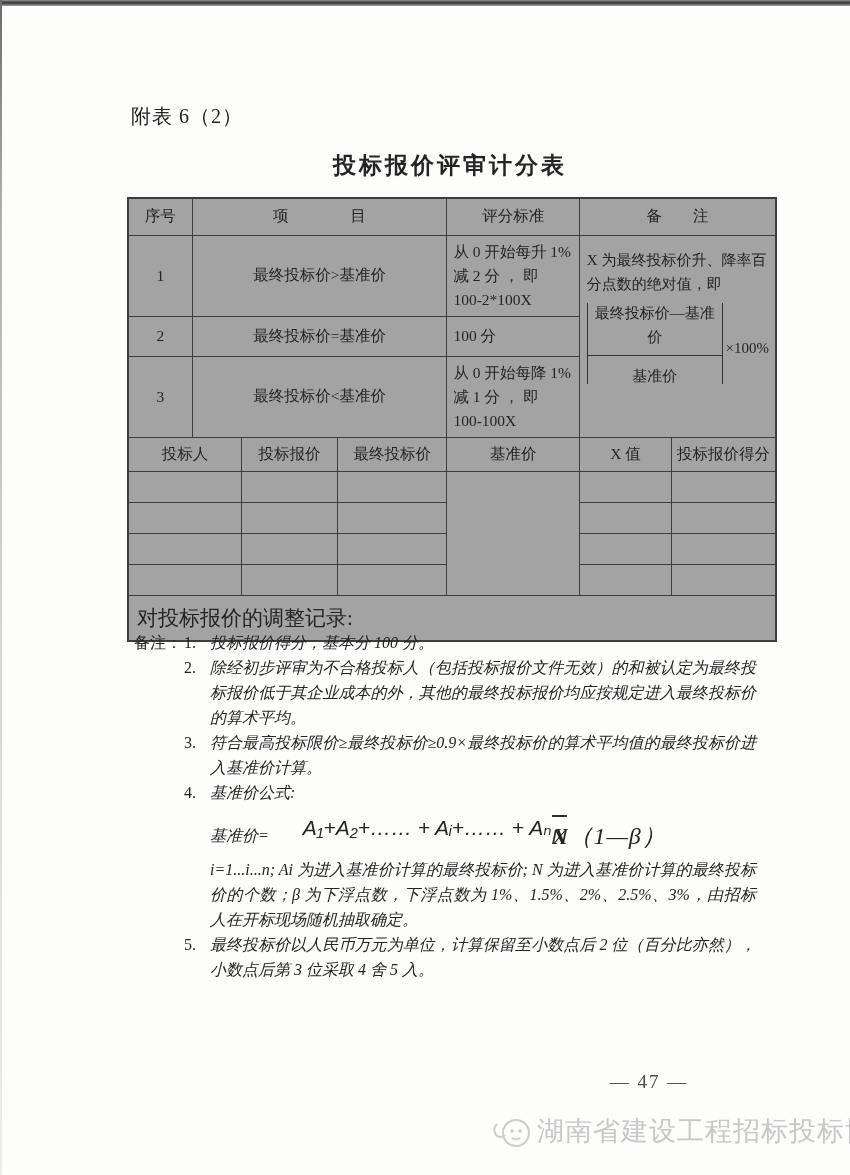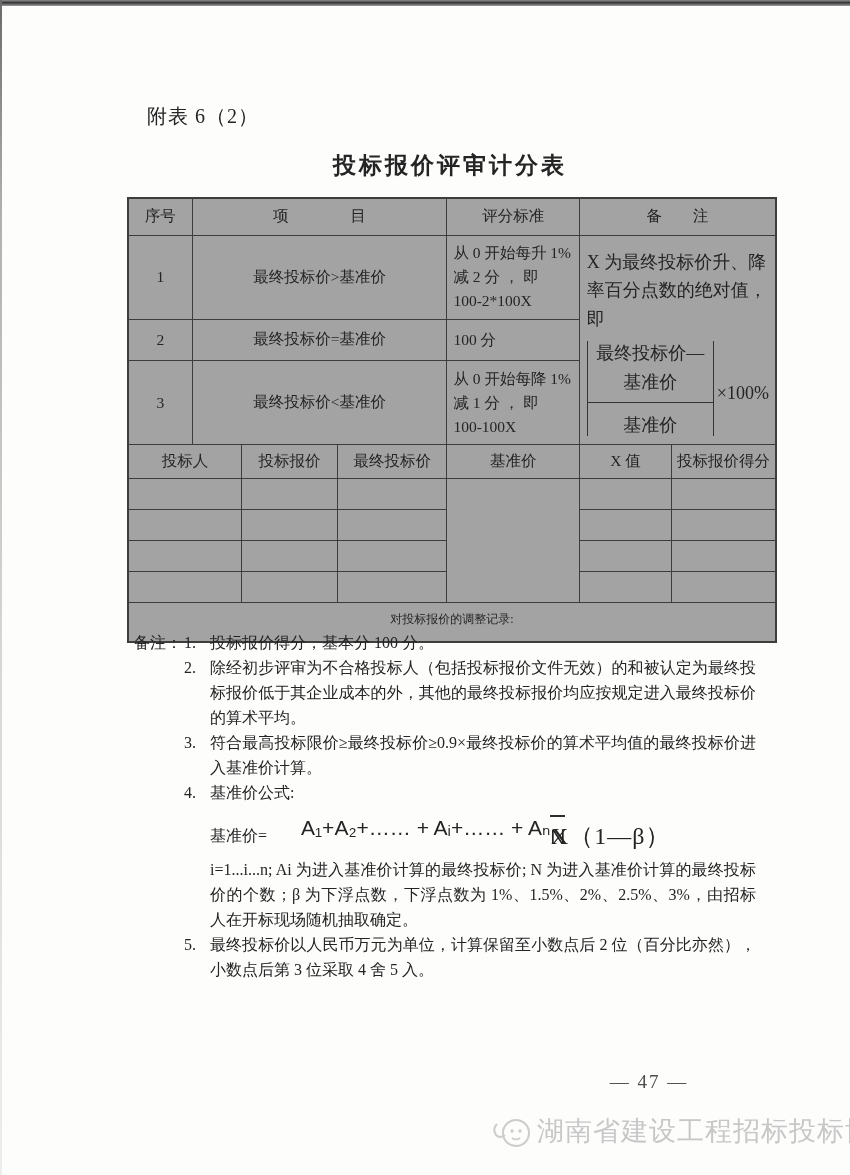--- a/index.html
+++ b/index.html
@@ -5,45 +5,45 @@
   html,body{margin:0;padding:0;background:#ffffff;}
   .page{
     position:relative;width:850px;height:1175px;background:#fdfdfc;overflow:hidden;
     font-family:"Liberation Serif","DejaVu Serif",serif;color:#242424;
   }
   .scan-edge-top{position:absolute;top:0;left:0;width:850px;height:6px;
     background:linear-gradient(to bottom,#8f8f8f,#353535 45%,#a0a0a0);}
   .scan-edge-left{position:absolute;top:0;left:0;width:2px;height:1175px;
     background:linear-gradient(to bottom,#6b6b6b,#b0b0b0 18%,#d6d6d6 55%,#ededed);}
 
-  .appendix-label{position:absolute;left:147px;top:103px;font-size:20px;letter-spacing:1px;}
+  .appendix-label{position:absolute;left:131px;top:103px;font-size:20px;letter-spacing:1px;}
   .doc-title{position:absolute;left:127px;top:150px;width:646px;margin:0;text-align:center;
     font-size:23px;font-weight:700;letter-spacing:3px;}
 
   .doc-table{position:absolute;left:127px;top:197px;width:646px;border:2px solid #3d3d3d;background:#a3a3a3;}
   .doc-table table{border-collapse:collapse;border-style:hidden;width:100%;table-layout:fixed;}
   .doc-table td{border:1.5px solid #3d3d3d;font-size:15.5px;padding:2px 4px;overflow:hidden;}
   td.c{text-align:center;vertical-align:middle;}
   td.crit{text-align:left;vertical-align:middle;white-space:pre-line;line-height:1.55;padding:4px 6px;}
-  td.remark-cell{vertical-align:top;padding:12px 6px 4px 7px;line-height:1.6;font-size:18px;}
-  td.adjust{vertical-align:top;text-align:center;padding:8px 8px;font-size:12px;}
+  td.remark-cell{vertical-align:top;padding:12px 6px 4px 7px;line-height:1.6;font-size:15px;}
+  td.adjust{vertical-align:top;text-align:left;padding:8px 8px;font-size:21px;}
   tr.hA{height:36px;} tr.r1{height:74px;} tr.r2{height:40px;} tr.r3{height:70px;}
   tr.hB{height:34px;} tr.er{height:31px;} tr.ar{height:38px;}
 
   .absfrac{display:flex;align-items:stretch;margin-top:5px;}
   .af-bar{width:0;border-left:1.5px solid #333;margin:2px 0 4px;}
   .af-frac{display:flex;flex-direction:column;text-align:center;}
   .af-num{padding:0 3px 6px;}
   .af-den{border-top:1.5px solid #333;padding-top:8px;}
   .af-mult{align-self:center;padding-left:3px;white-space:nowrap;margin-top:8px;}
 
   .notes{position:absolute;left:134px;top:630px;width:622px;font-size:16px;line-height:25px;}
   .note-item{display:grid;grid-template-columns:50px 26px 1fr;}
   .note-label{white-space:nowrap;}
-  .note-text{text-align:justify;}
+  .note-text{text-align:justify;font-style:italic;}
 
   .formula{display:flex;align-items:flex-end;margin:10px 0 8px;}
   .f-lhs{white-space:nowrap;padding-bottom:1px;}
   .f-frac{display:flex;width:268px;margin-left:14px;
     font-family:"Liberation Sans","DejaVu Sans",sans-serif;font-size:21px;}
   .f-num{text-align:left;padding:0 0 8px 20px;white-space:nowrap;}
   .f-den{border-top:2px solid #2e2e2e;text-align:center;padding-top:7px;}
   .f-rhs{white-space:nowrap;font-size:24px;margin-left:2px;padding-bottom:0;letter-spacing:1px;}
   .f-expl{margin-top:4px;}
 

